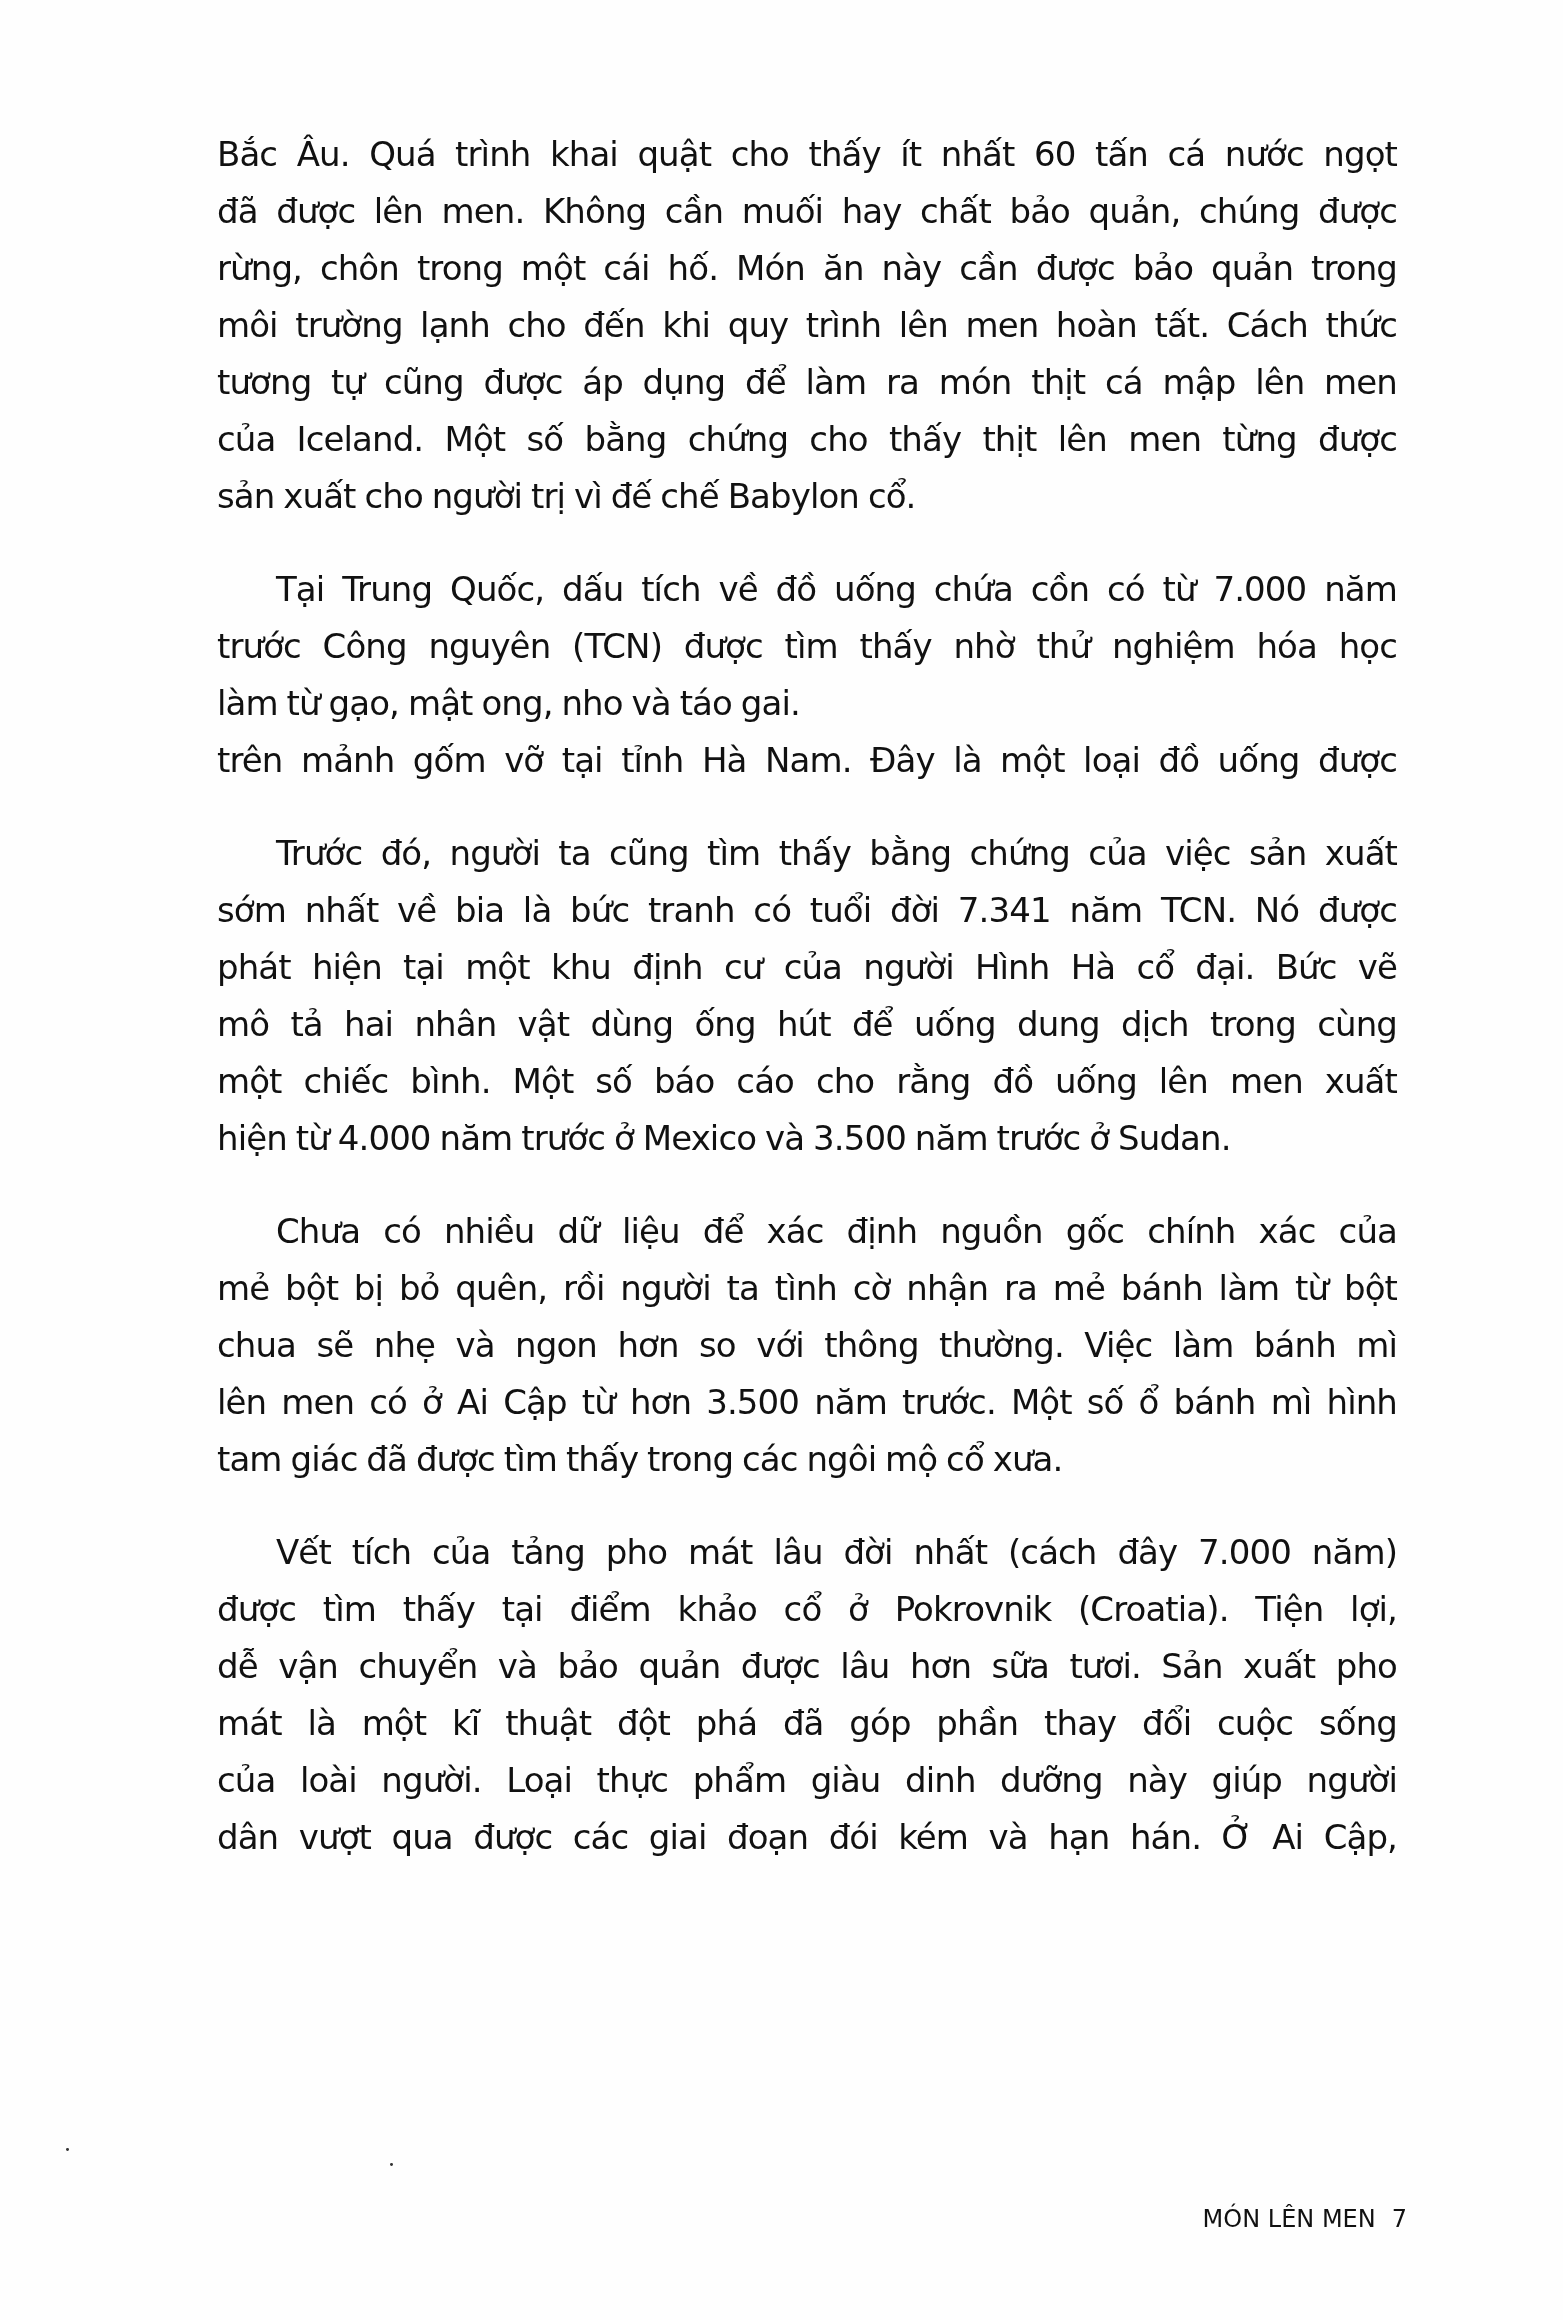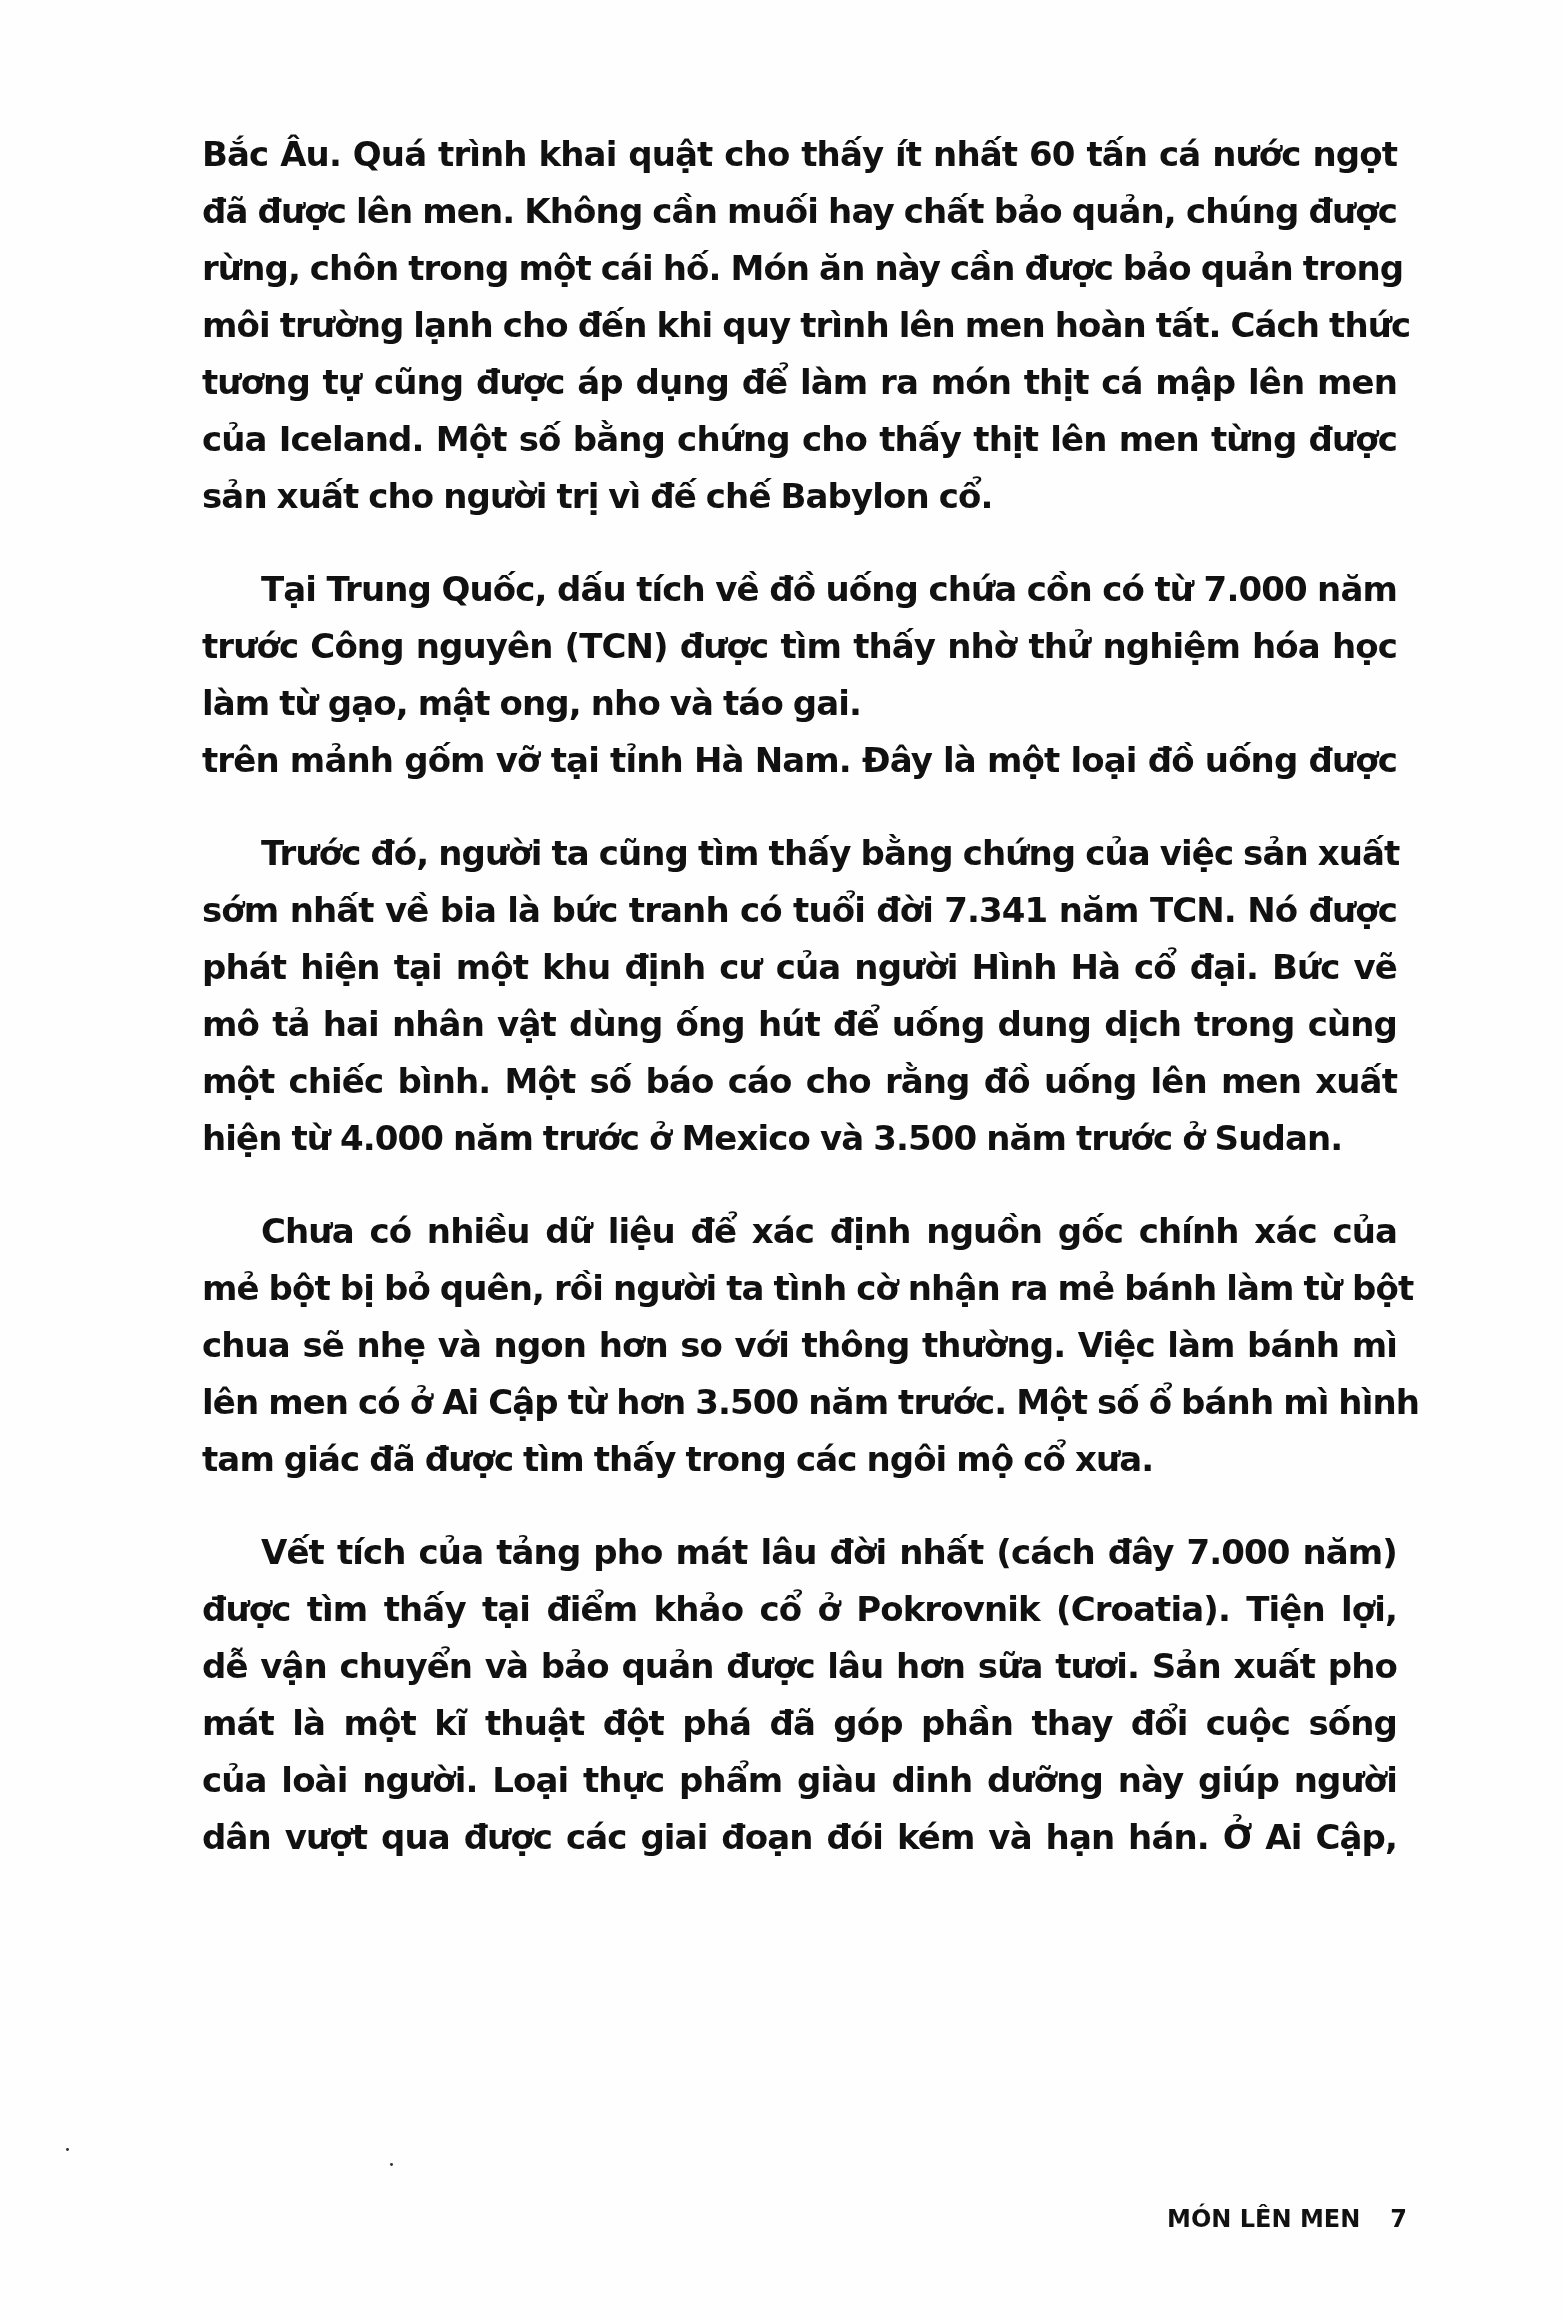--- a/index.html
+++ b/index.html
@@ -19,22 +19,21 @@
     position: absolute;
     left: 202px;
     top: 126px;
     width: 1195px;
     font-family: "DejaVu Sans", "Liberation Sans", sans-serif;
     font-size: 34px;
     letter-spacing: -0.9px;
     word-spacing: -1px;
   }
   .para {
-    margin: 0 0 36px 0;
-    font-weight: bold;
+    margin: 0 0 36px 15px;
   }
   .line {
     display: block;
     height: 57px;
     line-height: 57px;
     white-space: nowrap;
     text-align: justify;
     text-align-last: justify;
     overflow: visible;
   }
@@ -44,27 +43,27 @@
   .line.last {
     text-align: center;
     text-align-last: left;
   }
   .footer {
     position: absolute;
     top: 2205px;
     left: 1160px;
     width: 247px;
     font-family: "DejaVu Sans", "Liberation Sans", sans-serif;
-    font-weight: bold;
+    font-weight: normal;
     font-size: 24px;
     color: #111;
     white-space: nowrap;
     display: flex;
     justify-content: flex-end;
-    gap: 30px;
+    gap: 16px;
   }
   .speck {
     position: absolute;
     width: 2.9px;
     height: 2.9px;
     background: #333;
     border-radius: 50%;
   }
 </style>
 </head>

